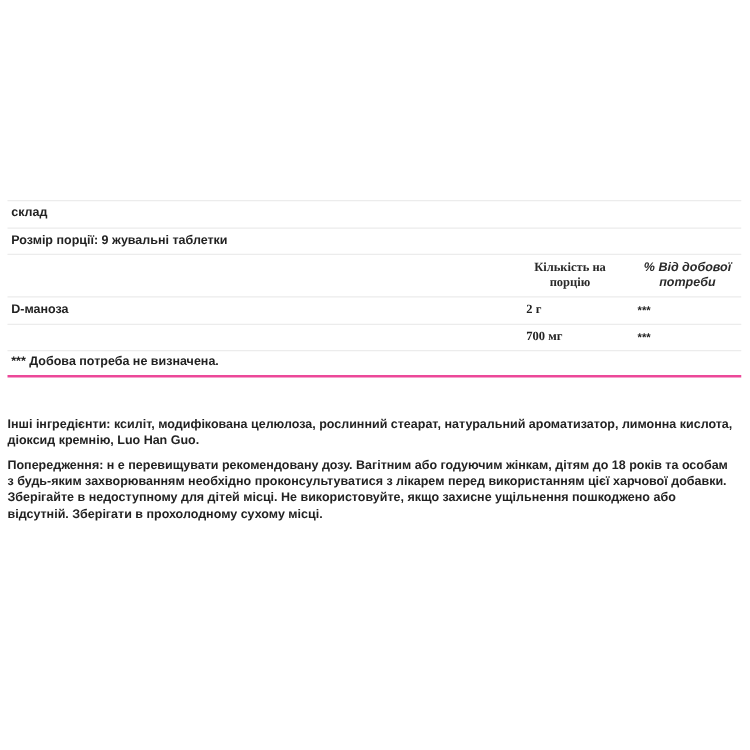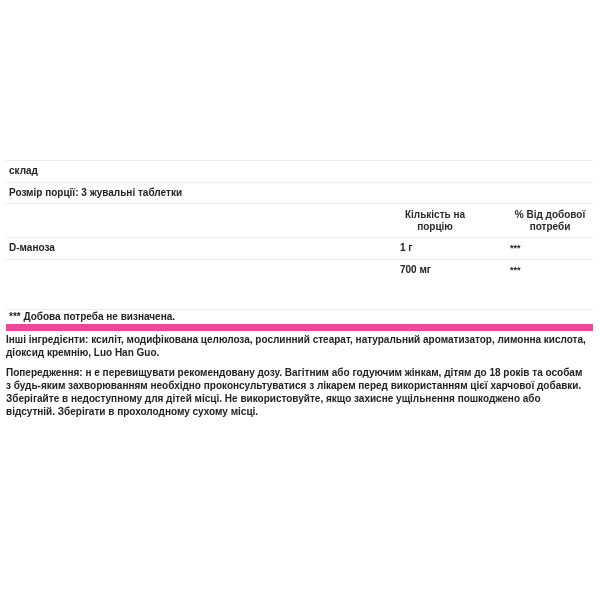--- a/index.html
+++ b/index.html
@@ -25,33 +25,33 @@
     }
     .row {
       position: relative;
       border-top: 1px solid #ececec;
       box-sizing: border-box;
       display: flex;
       align-items: center;
       text-align: center;
     }
     .row.last {
-      border-bottom: 7px solid #ec4899;
-      margin-top: 29px;
+      border-bottom: 2px solid #ec4899;
     }
     .row .cell-label {
       padding-left: 3px;
       line-height: 12px;
     }
     .row.h21 { height: 21.5px; }
     .row.h34 { height: 34px; }
     .col-amount {
       position: absolute;
-      left: 394px;
+      left: 415px;
       line-height: 12px;
+      font-family: Liberation Serif, serif;
     }
     .col-dv {
       position: absolute;
       left: 504px;
       line-height: 12px;
     }
     .header-text {
       color: #2a2a2a;
       font-weight: bold;
     }
@@ -71,29 +71,29 @@
     }
   </style>
 </head>
 <body>
 
 <div class="table">
   <div class="row h21">
     <span class="cell-label">склад</span>
   </div>
   <div class="row h21">
-    <span class="cell-label">Розмір порції: 3 жувальні таблетки</span>
+    <span class="cell-label">Розмір порції: 9 жувальні таблетки</span>
   </div>
   <div class="row h34">
     <span class="col-amount header-text" style="width:70px;">Кількість на порцію</span>
-    <span class="col-dv header-text" style="width:80px;">% Від добової потреби</span>
+    <span class="col-dv header-text" style="width:80px;font-style:italic;">% Від добової потреби</span>
   </div>
   <div class="row h21">
     <span class="cell-label">D-маноза</span>
-    <span class="col-amount">1 г</span>
+    <span class="col-amount">2 г</span>
     <span class="col-dv stars">***</span>
   </div>
   <div class="row h21">
     <span class="col-amount">700 мг</span>
     <span class="col-dv stars">***</span>
   </div>
   <div class="row h21 last">
     <span class="cell-label">*** Добова потреба не визначена.</span>
   </div>
 </div>

